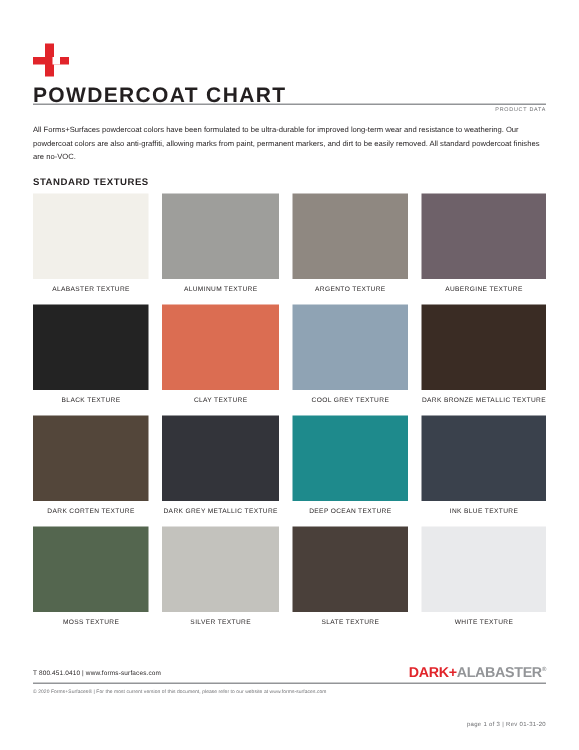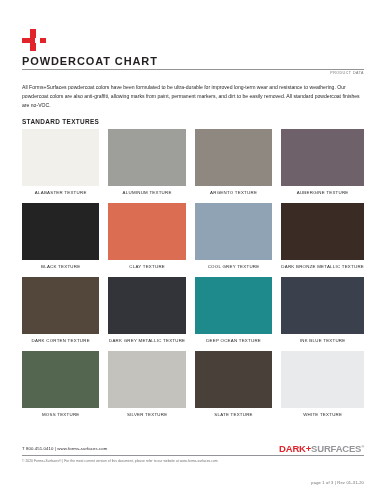--- a/index.html
+++ b/index.html
@@ -56,21 +56,21 @@
     width: 5px;
     height: 5px;
     background: #ffffff;
   }
 
   
   .doc-title {
     position: absolute;
     left: 22px;
     top: 55px;
-    font-size: 11px;
+    font-size: 14px;
     font-weight: bold;
     letter-spacing: 0.9px;
     color: #231f20;
     text-align: right;
   }
   .title-rule {
     position: absolute;
     left: 22px;
     right: 22px;
     top: 69px;
@@ -269,20 +269,20 @@
       </div>
       <div class="cell">
         <div class="swatch" style="background: rgb(233, 234, 236);"></div>
         <div class="swatch-label">WHITE TEXTURE</div>
       </div>
     </div>
 
   <div class="footer-contact">T 800.451.0410  |  www.forms-surfaces.com</div>
 
   <div class="fs-logo">
-    <span class="fs-red">DARK</span><span class="fs-red">+</span><span class="fs-grey">SURFACES</span><span class="fs-tm">®</span>
+    <span class="fs-red">DARK</span><span class="fs-red">+</span><span class="fs-grey">ALABASTER</span><span class="fs-tm">®</span>
   </div>
 
   <div class="footer-rule"></div>
   <div class="footer-copyright">© 2020 Forms+Surfaces®  |  For the most current version of this document, please refer to our website at www.forms-surfaces.com</div>
   <div class="footer-page">page 1 of 3  |  Rev 01-31-20</div>
 
 </div>
 
 </body></html>

